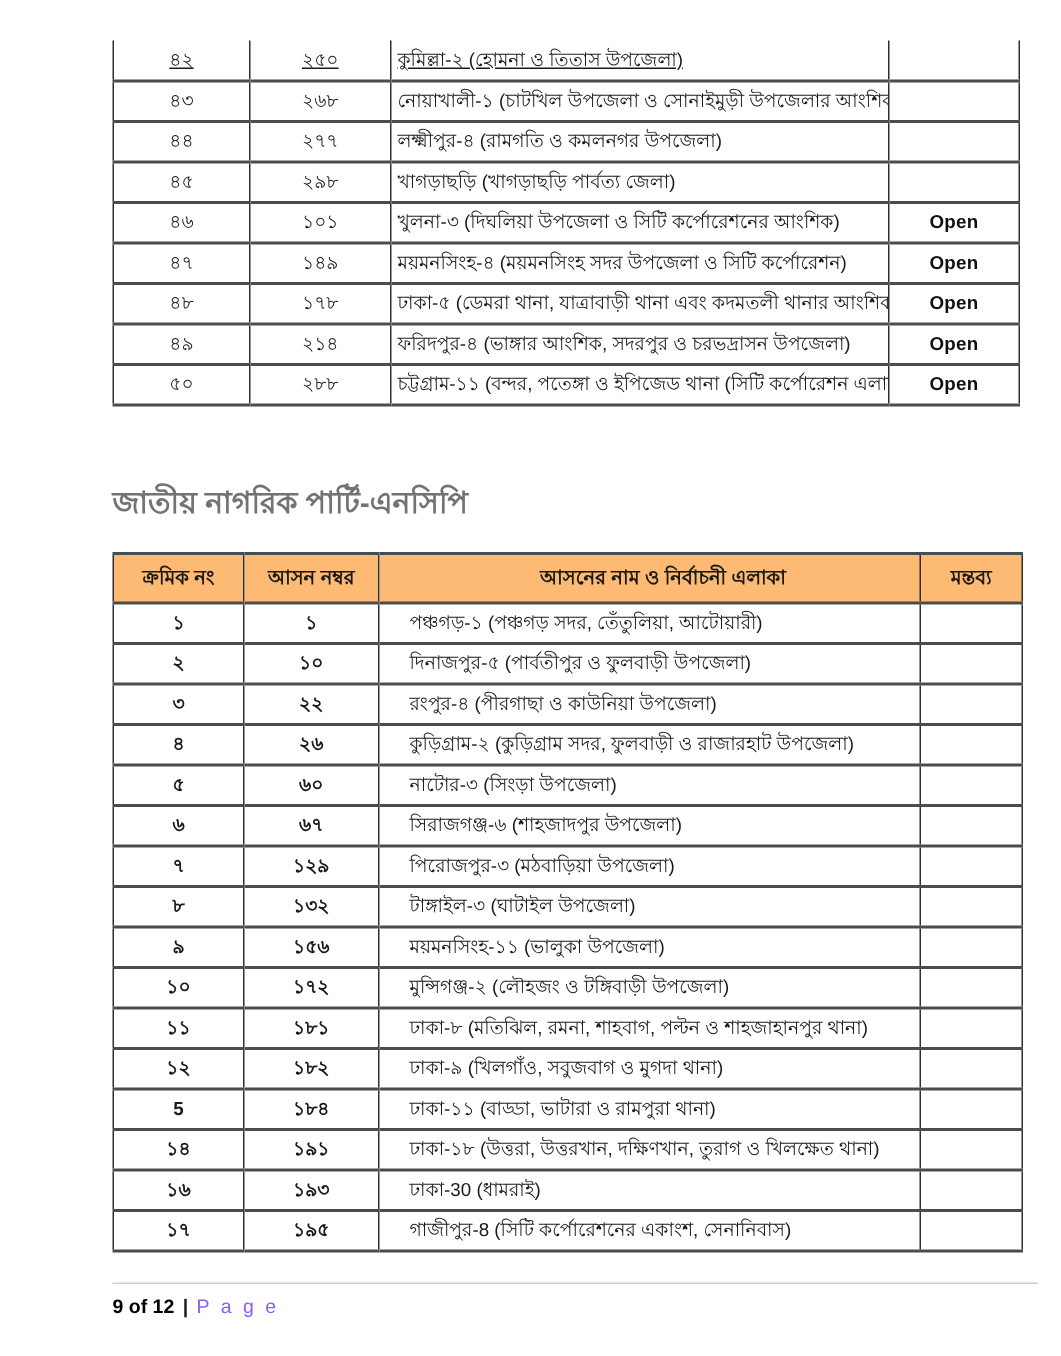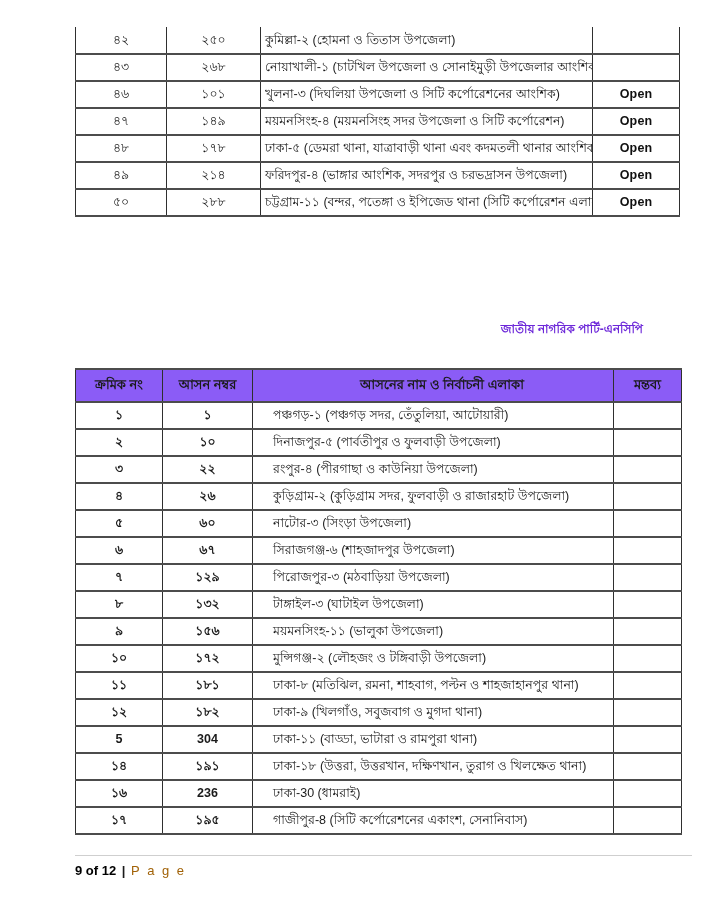--- a/index.html
+++ b/index.html
@@ -25,86 +25,98 @@
     border-right:1px solid #2f2f2f;
     border-top:2px solid #4c4c4c;
     border-bottom:2px solid #4c4c4c;
     font-size:12.5px;
     line-height:1.15;
     padding:2px 4px;
     vertical-align:middle;
     overflow:hidden;
     white-space:nowrap;
   }
-  #table-continued tr:first-child td { border-top:none; }
+  #table-continued tr:first-child td { border-top:none;text-decoration:underline; }
 
   .col-serial { width:82px;  text-align:center; }
   .col-seat   { width:85px;  text-align:center; }
   .col-name   { width:323px; text-align:left; padding-left:8px; }
   .col-remark { width:78px;  text-align:center; }
 
   #table-ncp .col-name   { width:338px;padding-left:20px; }
   #table-ncp .col-remark { width:63px; }
 
   #table-continued tr { height:27px; }
   #table-ncp tr       { height:27px; }
   #table-ncp thead tr { height:33px; }
 
   #table-ncp thead th {
-    background:#8b5cf6;
+    background:#fdba74;
     font-weight:bold;
     font-size:13px;
     text-align:center;
     padding:4px 2px;
   }
   #table-ncp td.col-serial, #table-ncp td.col-seat { font-weight:bold; }
 
   .remark-open {
     font-weight:bold;
     font-size:11.5px;
     letter-spacing:0.2px;
     color:#111;
   }
 
   .section-title {
     position:absolute;
     left:75px; top:320px; width:568px;
-    text-align:right;
+    text-align:left;
     font-weight:bold;
-    font-size:12px;
-    color:#6d28d9;
+    font-size:20px;
+    color:#737373;
   }
 
   .page-footer {
     position:absolute;
     left:75px; top:855px;
     width:617px;
     border-top:1px solid #cfcfcf;
     padding-top:7px;
     font-size:13px;
   }
   .page-footer .pnum   { font-weight:bold; color:#000000; }
   .page-footer .pdiv   { font-weight:bold; color:#1a1a1a; padding:0 2px; }
-  .page-footer .pword  { color:#a16207; letter-spacing:2px; }
+  .page-footer .pword  { color:#8b5cf6; letter-spacing:2px; }
 </style>
 </head>
 <body>
 
 <table class="doc-table" id="table-continued">
   <tbody>
       <tr>
         <td class="col-serial">৪২</td>
         <td class="col-seat">২৫০</td>
         <td class="col-name">কুমিল্লা-২ (হোমনা ও তিতাস উপজেলা)</td>
         <td class="col-remark"></td>
       </tr>
       <tr>
         <td class="col-serial">৪৩</td>
         <td class="col-seat">২৬৮</td>
         <td class="col-name">নোয়াখালী-১ (চাটখিল উপজেলা ও সোনাইমুড়ী উপজেলার আংশিক)</td>
+        <td class="col-remark"></td>
+      </tr>
+      <tr>
+        <td class="col-serial">৪৪</td>
+        <td class="col-seat">২৭৭</td>
+        <td class="col-name">লক্ষ্মীপুর-৪ (রামগতি ও কমলনগর উপজেলা)</td>
+        <td class="col-remark"></td>
+      </tr>
+      <tr>
+        <td class="col-serial">৪৫</td>
+        <td class="col-seat">২৯৮</td>
+        <td class="col-name">খাগড়াছড়ি (খাগড়াছড়ি পার্বত্য জেলা)</td>
         <td class="col-remark"></td>
       </tr>
       <tr>
         <td class="col-serial">৪৬</td>
         <td class="col-seat">১০১</td>
         <td class="col-name">খুলনা-৩ (দিঘলিয়া উপজেলা ও সিটি কর্পোরেশনের আংশিক)</td>
         <td class="col-remark remark-open">Open</td>
       </tr>
       <tr>
         <td class="col-serial">৪৭</td>
@@ -212,33 +224,33 @@
         <td class="col-remark"></td>
       </tr>
       <tr>
         <td class="col-serial">১২</td>
         <td class="col-seat">১৮২</td>
         <td class="col-name">ঢাকা-৯ (খিলগাঁও, সবুজবাগ ও মুগদা থানা)</td>
         <td class="col-remark"></td>
       </tr>
       <tr>
         <td class="col-serial">5</td>
-        <td class="col-seat">304</td>
+        <td class="col-seat">১৮৪</td>
         <td class="col-name">ঢাকা-১১ (বাড্ডা, ভাটারা ও রামপুরা থানা)</td>
         <td class="col-remark"></td>
       </tr>
       <tr>
         <td class="col-serial">১৪</td>
         <td class="col-seat">১৯১</td>
         <td class="col-name">ঢাকা-১৮ (উত্তরা, উত্তরখান, দক্ষিণখান, তুরাগ ও খিলক্ষেত থানা)</td>
         <td class="col-remark"></td>
       </tr>
       <tr>
         <td class="col-serial">১৬</td>
-        <td class="col-seat">236</td>
+        <td class="col-seat">১৯৩</td>
         <td class="col-name">ঢাকা-30 (ধামরাই)</td>
         <td class="col-remark"></td>
       </tr>
       <tr>
         <td class="col-serial">১৭</td>
         <td class="col-seat">১৯৫</td>
         <td class="col-name">গাজীপুর-8 (সিটি কর্পোরেশনের একাংশ, সেনানিবাস)</td>
         <td class="col-remark"></td>
       </tr>
     </tbody>

